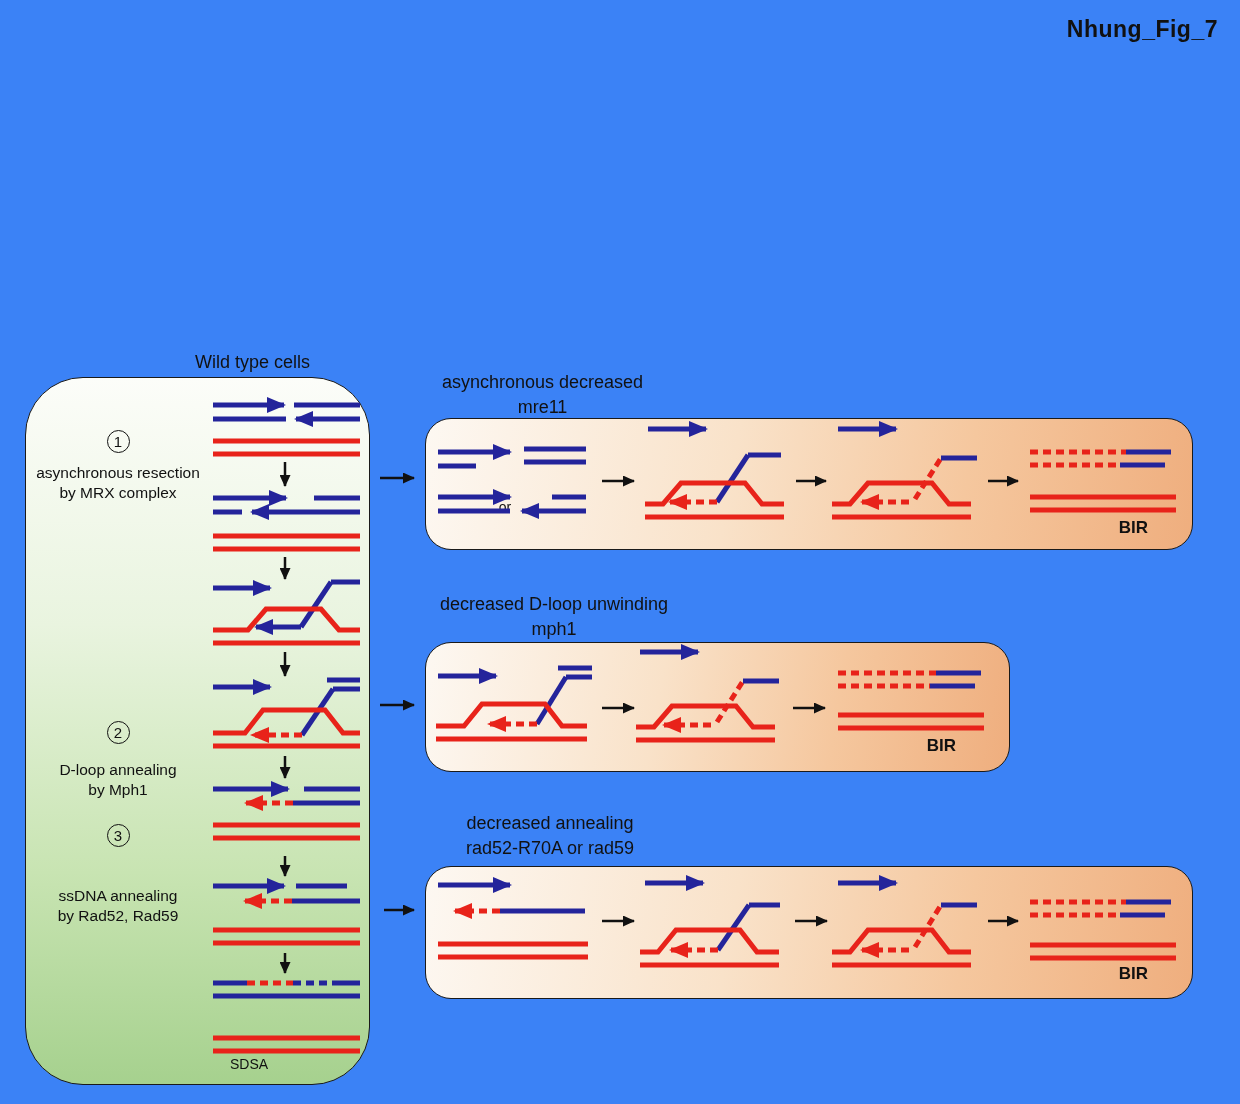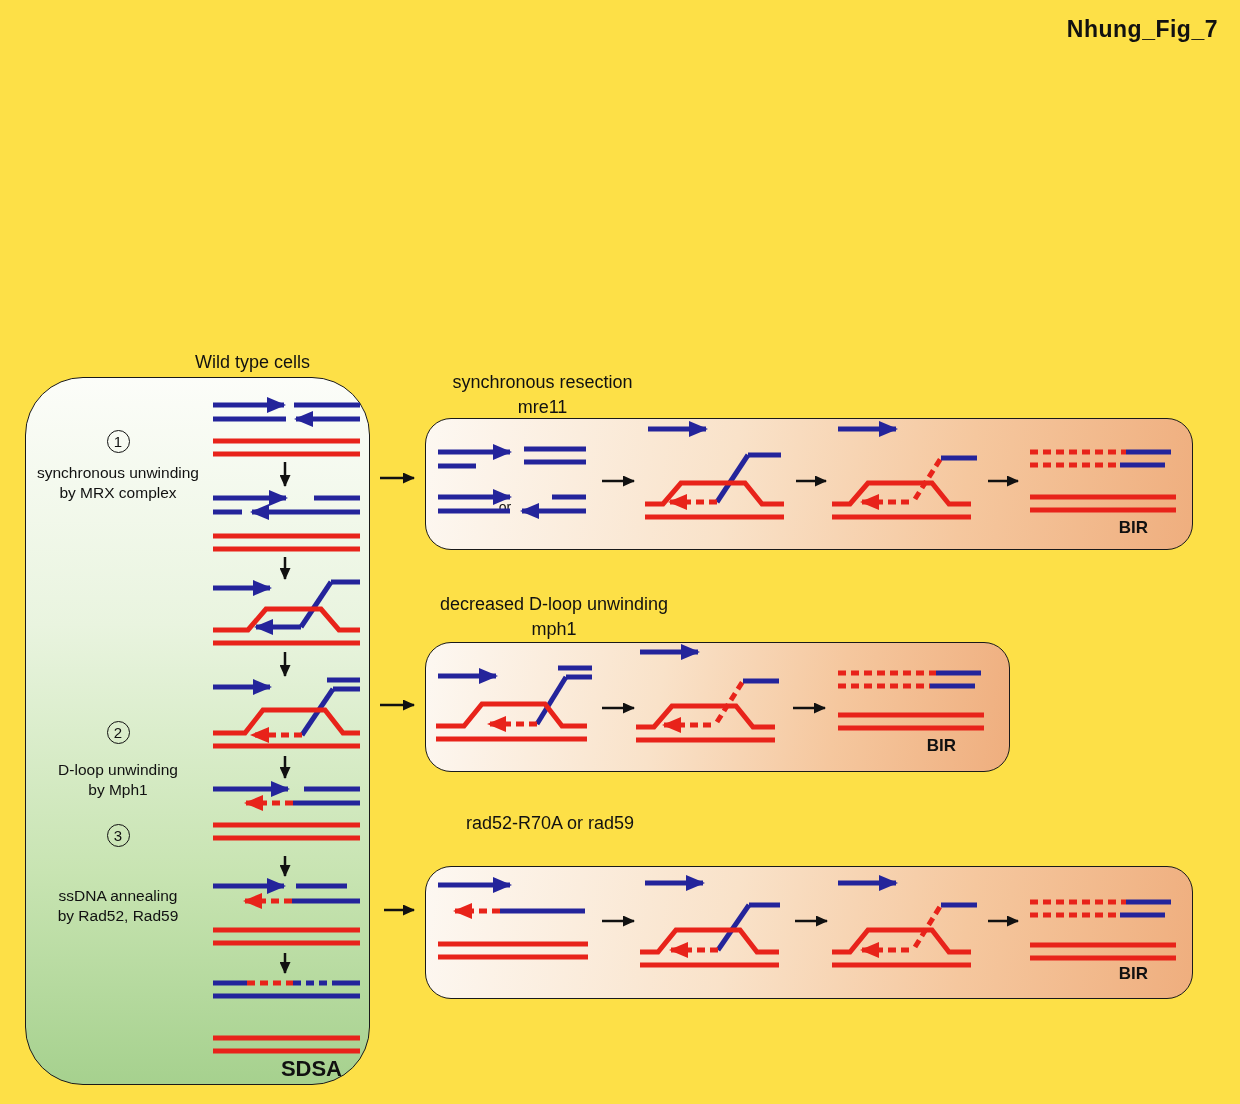--- a/index.html
+++ b/index.html
@@ -2,21 +2,21 @@
 <html><head>
 <meta charset="utf-8">
 <style>
   * { margin:0; padding:0; box-sizing:border-box; }
   html,body { background:#ffffff; }
   body {
     width:1240px; height:1104px;
     font-family:"Liberation Sans", sans-serif;
     color:#111;
   }
-  .canvas { position:relative; width:1240px; height:1104px; background:#fde047; overflow:hidden; }
+  .canvas { position:relative; width:1240px; height:1104px; background:#3b82f6; overflow:hidden; }
 
   .fig-title {
     position:absolute; right:22px; top:16px;
     font-size:23px; font-weight:bold; letter-spacing:0.5px;
   }
 
   
   .wt-panel {
     position:absolute; left:25px; top:377px; width:345px; height:708px;
     border:1.5px solid #1a1a1a; border-radius:58px;
@@ -32,21 +32,21 @@
     border:1.6px solid #111; border-radius:50%;
     align-items:center; justify-content:center;
     font-size:15px; line-height:1; background:transparent;
   }
   .step-label {
     position:absolute; left:22px; width:192px;
     text-align:center; font-size:15.5px; line-height:20px;
   }
   .sdsa {
     position:absolute; left:230px; top:1056px; width:112px;
-    text-align:right; font-weight:bold; font-size:22px;
+    text-align:left; font-weight:normal; font-size:14px;
   }
 
   
   .mutant-panel {
     position:absolute;
     border:1.5px solid #1a1a1a; border-radius:26px;
     background:linear-gradient(100deg,#fdf8f2 0%,#f9e2c9 40%,#f5c79e 70%,#efae7e 100%);
   }
   .panel-1 { left:425px; top:418px; width:768px; height:132px; }
   .panel-2 { left:425px; top:642px; width:585px; height:130px; }
@@ -84,51 +84,52 @@
   <div class="mutant-panel panel-1"></div>
   <div class="mutant-panel panel-2"></div>
   <div class="mutant-panel panel-3"></div>
 
   <div class="wt-title">Wild type cells</div>
 
   <div class="step-num" style="top:430px">
     <span class="circ">1</span>
   </div>
   <div class="step-label" style="top:463px">
-    <div>synchronous unwinding</div>
+    <div>asynchronous resection</div>
     <div>by MRX complex</div>
   </div>
 
   <div class="step-num" style="top:721px">
     <span class="circ">2</span>
   </div>
   <div class="step-label" style="top:760px">
-    <div>D-loop unwinding</div>
+    <div>D-loop annealing</div>
     <div>by Mph1</div>
   </div>
 
   <div class="step-num" style="top:824px">
     <span class="circ">3</span>
   </div>
   <div class="step-label" style="top:886px">
     <div>ssDNA annealing</div>
     <div>by Rad52, Rad59</div>
   </div>
 
   <div class="sdsa">SDSA</div>
 
   <div class="mutant-title title-1">
-    <div class="mt-main">synchronous resection</div>
+    <div class="mt-main">asynchronous decreased</div>
     <div class="mt-gene">mre11</div>
   </div>
   <div class="mutant-title title-2">
     <div class="mt-main">decreased D-loop unwinding</div>
     <div class="mt-gene">mph1</div>
   </div>
   <div class="mutant-title title-3">
+    <div class="mt-main">decreased annealing</div>
     <div class="mt-gene">rad52-R70A or rad59</div>
   </div>
 
   <div class="or-label">or</div>
 
   <div class="bir bir-1">BIR</div>
   <div class="bir bir-2">BIR</div>
   <div class="bir bir-3">BIR</div>
 
   <svg class="art" width="1240" height="1104" viewBox="0 0 1240 1104">

